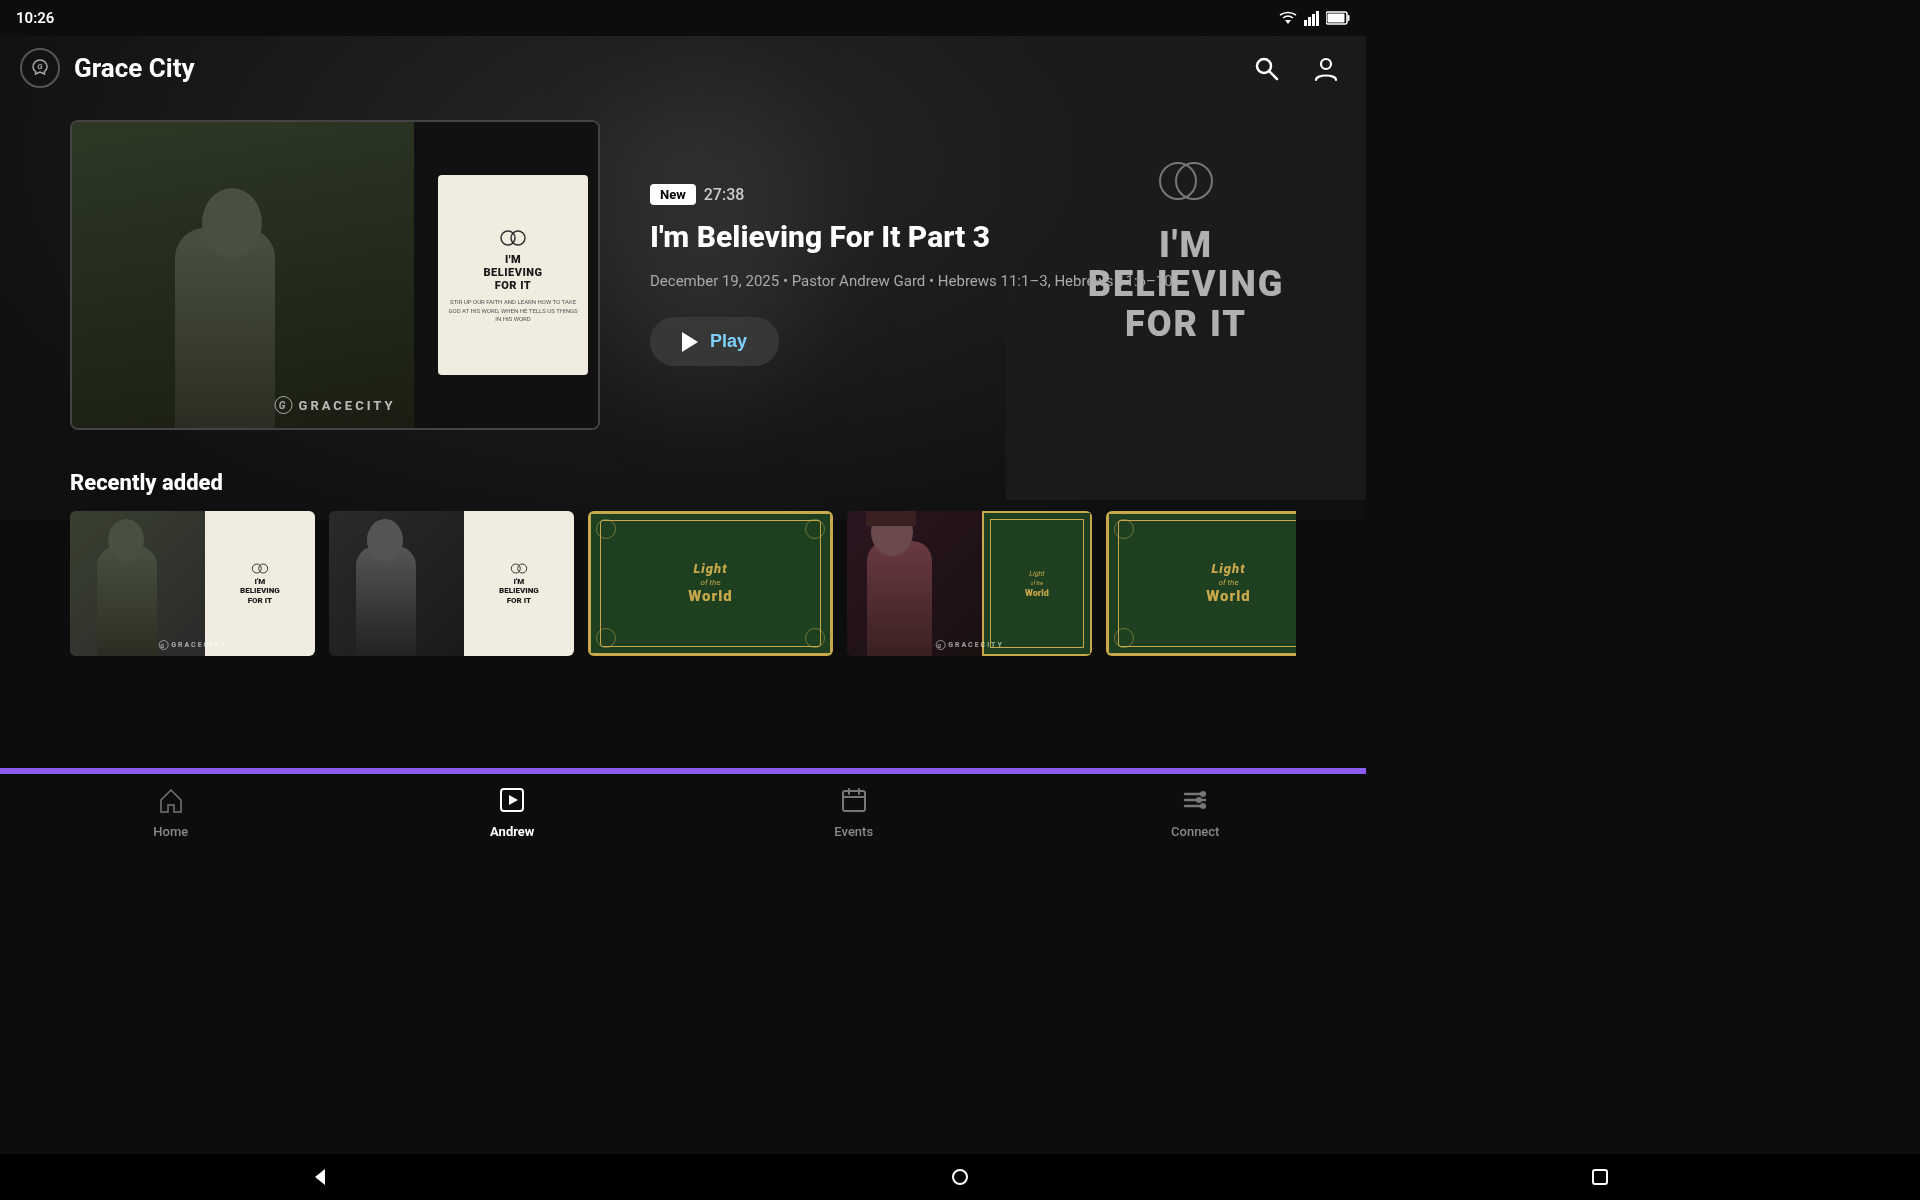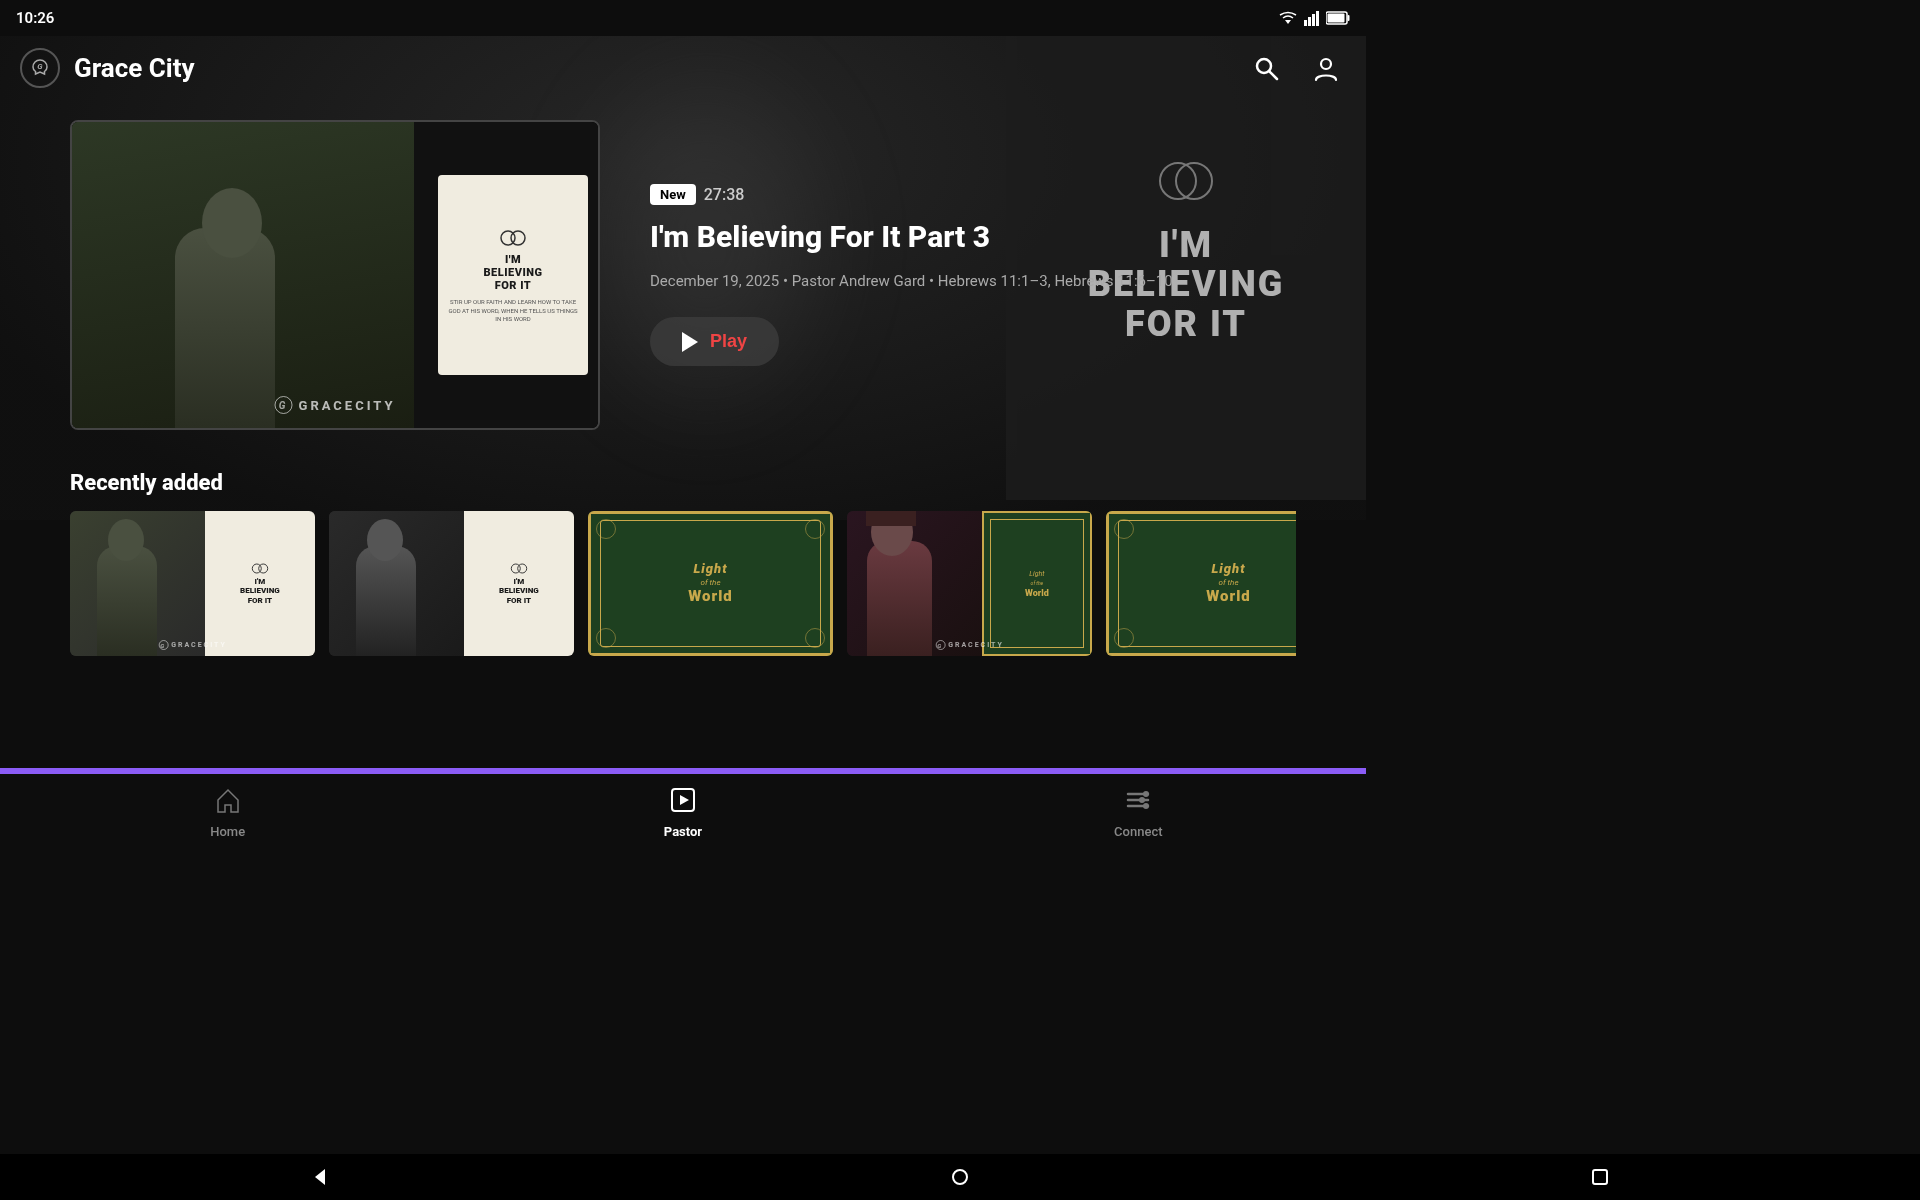--- a/index.html
+++ b/index.html
@@ -293,21 +293,21 @@
       line-height: 1.6;
     }
     .play-btn {
       display: inline-flex;
       align-items: center;
       gap: 12px;
       background: rgba(60,60,60,0.8);
       border: none;
       border-radius: 50px;
       padding: 14px 32px;
-      color: #ef4444;
+      color: #7dd3fc;
       font-size: 18px;
       font-weight: 600;
       cursor: pointer;
       width: fit-content;
       margin-top: 10px;
     }
     .play-triangle {
       width: 0;
       height: 0;
       border-top: 10px solid transparent;
@@ -717,23 +717,34 @@
     <span class="nav-label">Home</span>
   </div>
 
   <div class="nav-item">
     <div class="nav-icon nav-icon-active">
       <svg width="28" height="28" viewBox="0 0 28 28">
         <rect x="3" y="3" width="22" height="22" rx="3" stroke="white" stroke-width="2" fill="none"></rect>
         <polygon points="11,9 11,19 20,14" fill="white"></polygon>
       </svg>
     </div>
-    <span class="nav-label active">Pastor</span>
-  </div>
-
+    <span class="nav-label active">Andrew</span>
+  </div>
+
+  <div class="nav-item">
+    <div class="nav-icon nav-icon-inactive">
+      <svg width="28" height="28" viewBox="0 0 28 28">
+        <rect x="3" y="5" width="22" height="20" rx="2" stroke="#777" stroke-width="2" fill="none"></rect>
+        <line x1="3" y1="11" x2="25" y2="11" stroke="#777" stroke-width="2"></line>
+        <line x1="9" y1="3" x2="9" y2="8" stroke="#777" stroke-width="2" stroke-linecap="round"></line>
+        <line x1="19" y1="3" x2="19" y2="8" stroke="#777" stroke-width="2" stroke-linecap="round"></line>
+      </svg>
+    </div>
+    <span class="nav-label">Events</span>
+  </div>
 
 
   <div class="nav-item">
     <div class="nav-icon nav-icon-inactive">
       <svg width="28" height="28" viewBox="0 0 28 28">
         <line x1="4" y1="8" x2="24" y2="8" stroke="#777" stroke-width="2.5" stroke-linecap="round"></line>
         <line x1="4" y1="14" x2="24" y2="14" stroke="#777" stroke-width="2.5" stroke-linecap="round"></line>
         <line x1="4" y1="20" x2="24" y2="20" stroke="#777" stroke-width="2.5" stroke-linecap="round"></line>
         <circle cx="22" cy="8" r="3" fill="#777"></circle>
         <circle cx="18" cy="14" r="3" fill="#777"></circle>

